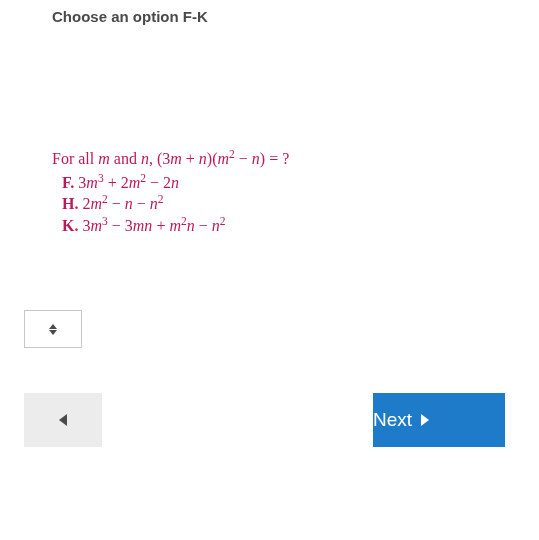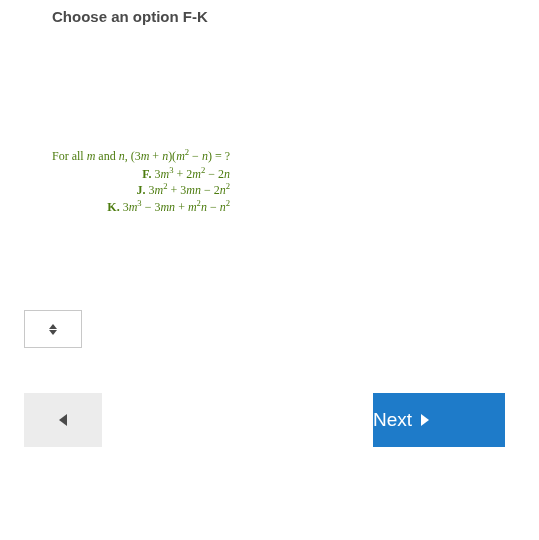--- a/index.html
+++ b/index.html
@@ -20,24 +20,23 @@
       left: 52px;
       font-size: 15px;
       color: #4a4a4a;
       font-weight: bold;
     }
     .question-block {
       position: absolute;
       top: 148px;
       left: 52px;
       font-family: 'Times New Roman', Times, serif;
-      font-size: 12px;
-      color: #4d7c0f;
+      font-size: 16px;
+      color: #be185d;
       line-height: 1.35;
-      text-align: right;
     }
     .question-prompt {
       margin-bottom: 2px;
     }
     .option-line {
       margin-bottom: 0;
       padding-left: 10px;
     }
     .option-label {
       font-weight: bold;
@@ -127,22 +126,22 @@
 
 <div class="instruction">Choose an option F-K</div>
 
 <div class="question-block">
   <div class="question-prompt">For all <span class="ital">m</span> and <span class="ital">n</span>, (3<span class="ital">m</span> + <span class="ital">n</span>)(<span class="ital">m</span><sup>2</sup> − <span class="ital">n</span>) = ?</div>
   <div class="option-line">
     <span class="option-label">F.</span>
     <span class="option-expr">3<span class="ital">m</span><sup>3</sup> + 2<span class="ital">m</span><sup>2</sup> − 2<span class="ital">n</span></span>
   </div>
   <div class="option-line">
-    <span class="option-label">J.</span>
-    <span class="option-expr">3<span class="ital">m</span><sup>2</sup> + 3<span class="ital">mn</span> − 2<span class="ital">n</span><sup>2</sup></span>
+    <span class="option-label">H.</span>
+    <span class="option-expr">2<span class="ital">m</span><sup>2</sup> − <span class="ital">n</span> − <span class="ital">n</span><sup>2</sup></span>
   </div>
   <div class="option-line">
     <span class="option-label">K.</span>
     <span class="option-expr">3<span class="ital">m</span><sup>3</sup> − 3<span class="ital">mn</span> + <span class="ital">m</span><sup>2</sup><span class="ital">n</span> − <span class="ital">n</span><sup>2</sup></span>
   </div>
 </div>
 
 <div class="dropdown">
   <span class="dropdown-icon">
     <span class="up"></span>

